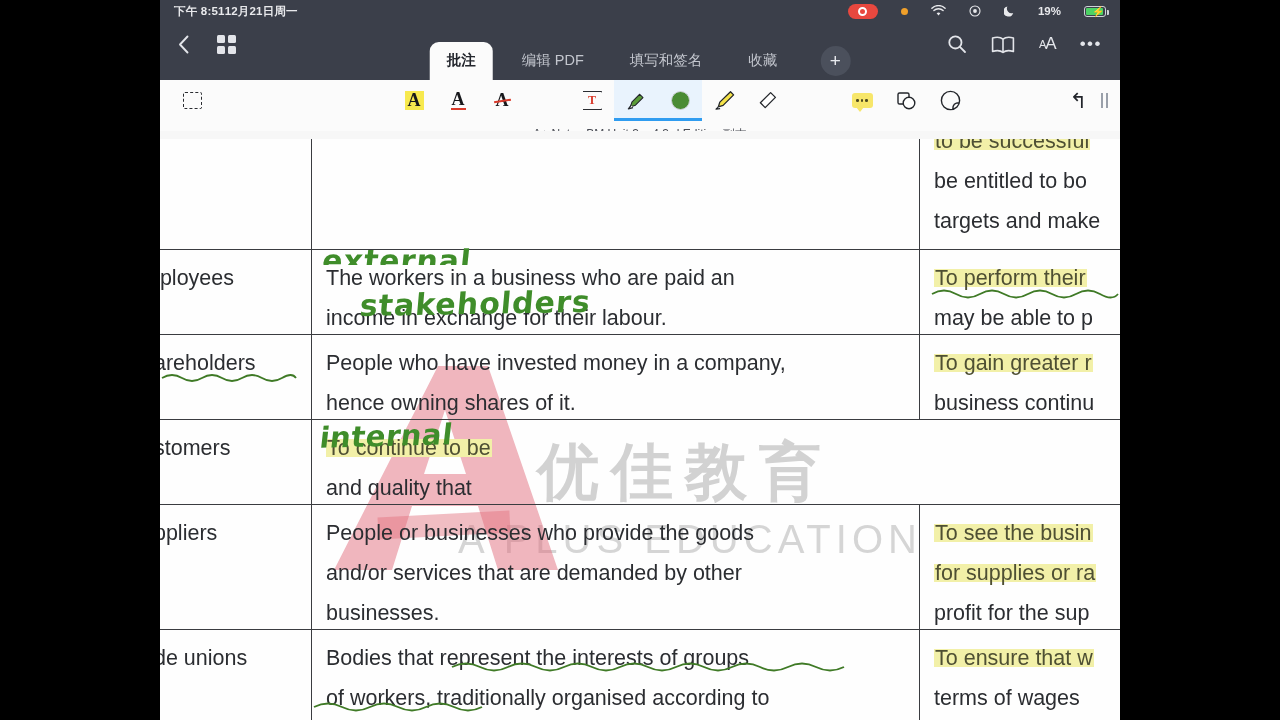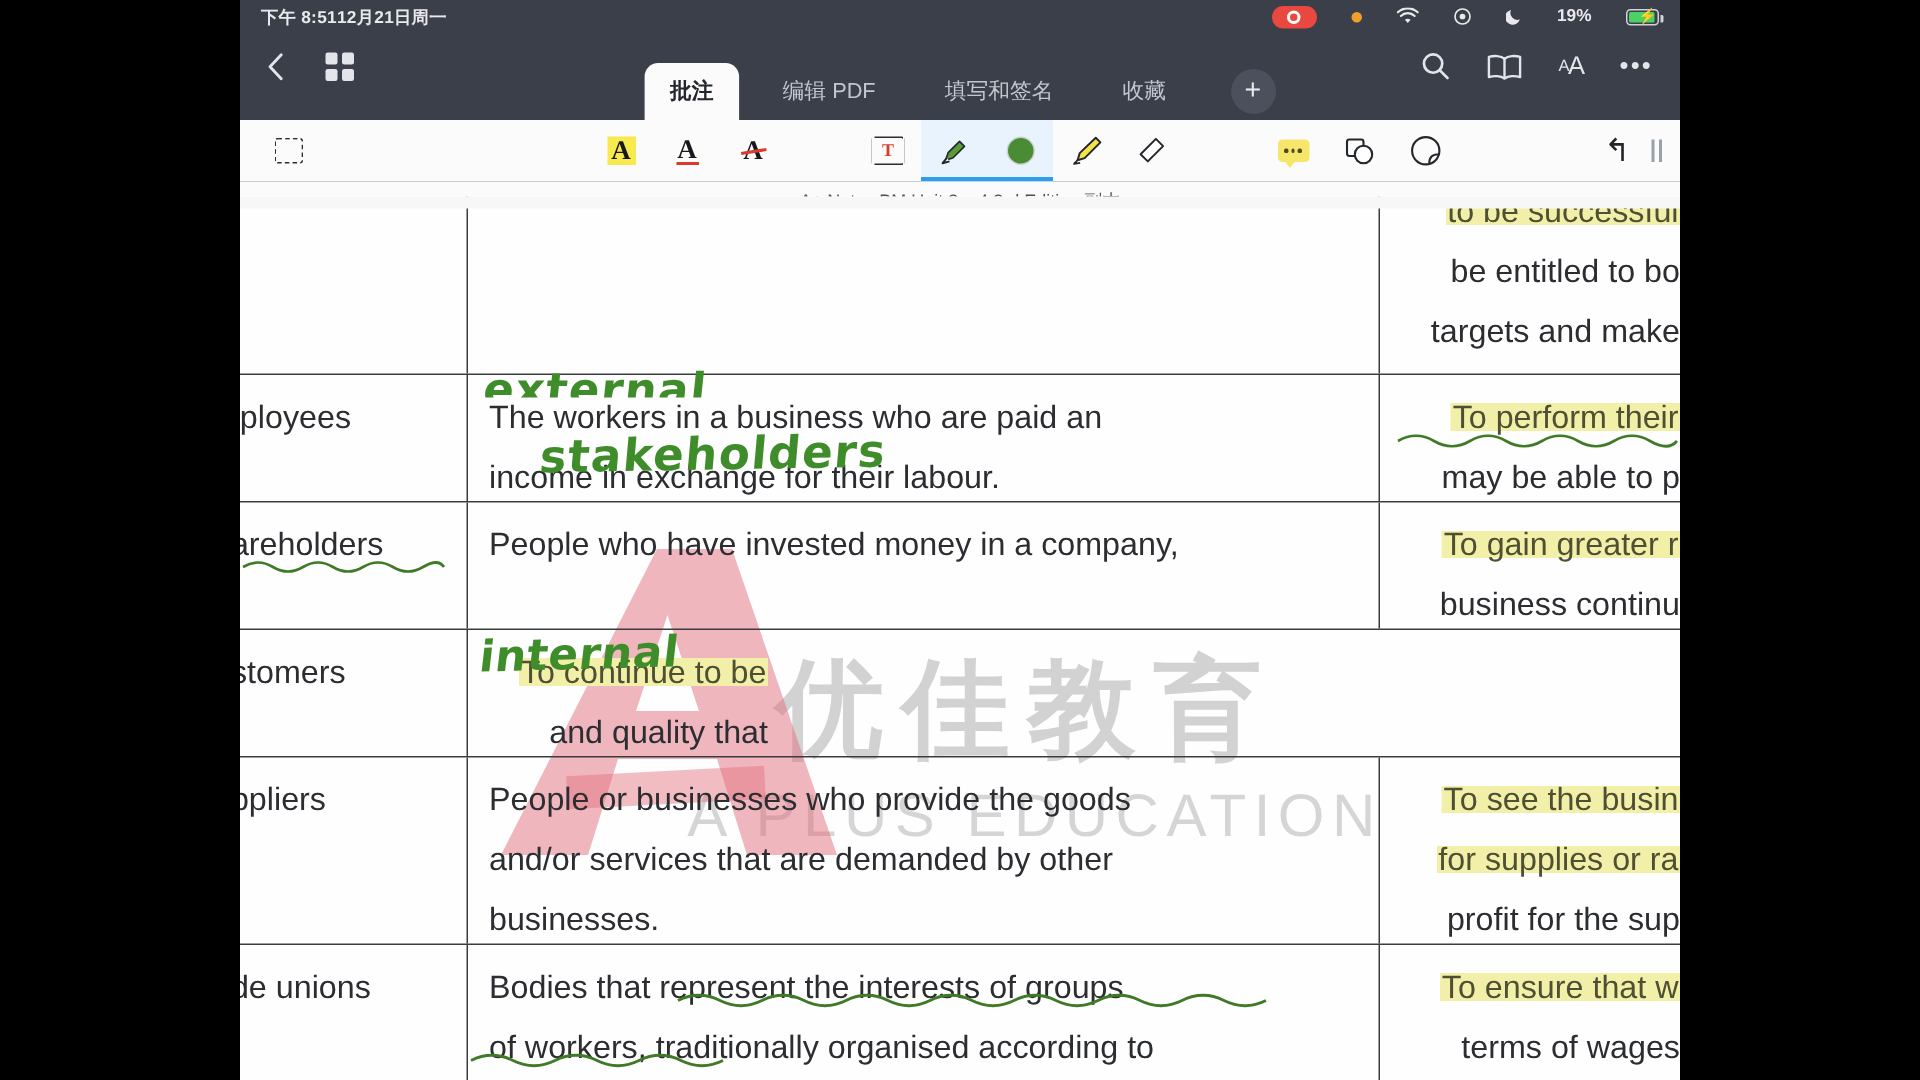--- a/index.html
+++ b/index.html
@@ -76,33 +76,33 @@
     border-bottom:1px solid #e6e7ea;}
   #titlestrip .t{font-size:12px;color:#4a4d55;}
   #titlestrip .x{position:absolute;right:12px;top:50%;transform:translateY(-50%);color:#b6b9c0;font-size:13px;cursor:pointer;}
 
   
   #page{position:absolute;left:0;right:0;top:131px;bottom:0;background:#fefefe;overflow:hidden;}
 
   
   #watermark{position:absolute;left:150px;top:235px;width:680px;height:270px;pointer-events:none;
     display:flex;flex-direction:column;align-items:center;justify-content:center;}
-  .wm-cn{font-size:72px;color:rgba(120,120,120,.33);letter-spacing:12px;font-family:"DejaVu Sans",sans-serif;
+  .wm-cn{font-size:62px;color:rgba(120,120,120,.33);letter-spacing:12px;font-family:"DejaVu Sans",sans-serif;
     font-weight:700;line-height:1;margin-left:70px;text-align:center;}
   .wm-en{font-size:40px;color:rgba(120,120,120,.30);letter-spacing:5px;margin-top:14px;margin-left:80px;
     font-family:"Liberation Sans",sans-serif;}
   #wm-logo{position:absolute;left:10px;top:-18px;}
 
   
   #tbl{position:absolute;left:0;top:0;width:100%;}
   .row{display:flex;border-bottom:1.6px solid #3a3c40;position:relative;}
   .row.first{border-top:none;}
   .c1{width:152px;flex:0 0 152px;border-right:1.6px solid #3a3c40;padding:8px 0 8px 0;box-sizing:border-box;position:relative;}
   .c2{flex:1 1 auto;border-right:1.6px solid #3a3c40;padding:8px 14px 10px;box-sizing:border-box;position:relative;}
-  .c3{width:200px;flex:0 0 200px;padding:8px 0 10px 14px;box-sizing:border-box;position:relative;overflow:hidden;text-align:right;}
+  .c3{width:200px;flex:0 0 200px;padding:8px 0 10px 14px;box-sizing:border-box;position:relative;overflow:hidden;}
   .dtxt{font-family:"Liberation Sans",sans-serif;font-size:21.5px;color:#2b2d31;line-height:40px;white-space:nowrap;}
   .c1 .dtxt{margin-left:-18px;}
   .c3 .dtxt{position:relative;}
   .hl{background:linear-gradient(to bottom,transparent 12%,#f2f0a8 12%,#f2f0a8 88%,transparent 88%);
     color:#4e4f33;padding:0 1px;}
 
   
   .ink{position:absolute;color:#3f8d2a;font-family:"DejaVu Sans",sans-serif;font-weight:700;
     pointer-events:none;white-space:nowrap;}
   #ink-stake{left:200px;top:155px;font-size:30px;transform:skewX(-6deg) rotate(-1deg);letter-spacing:1px;z-index:6;}
@@ -326,20 +326,21 @@
 
         <div class="row" style="height:84px">
           <div class="c1">
             <div class="dtxt">hareholders</div>
             <svg class="squig" style="left:0px;top:36px" width="140" height="14">
               <path d="M2 7 Q12 1 22 7 T42 7 T62 7 T82 7 T102 7 T122 7 T136 7" stroke="#3f7a26" stroke-width="1.8" fill="none"></path>
             </svg>
           </div>
           <div class="c2">
             <div class="dtxt">People who have invested money in a company,</div>
+            <div class="dtxt">hence owning shares of it.</div>
           </div>
           <div class="c3">
             <div class="dtxt"><span class="hl">To gain greater r</span></div>
             <div class="dtxt"><span>business continu</span></div>
           </div>
         </div>
 
         <div class="row" style="height:84px">
           <div class="c1">
             <div class="dtxt">ustomers</div>

